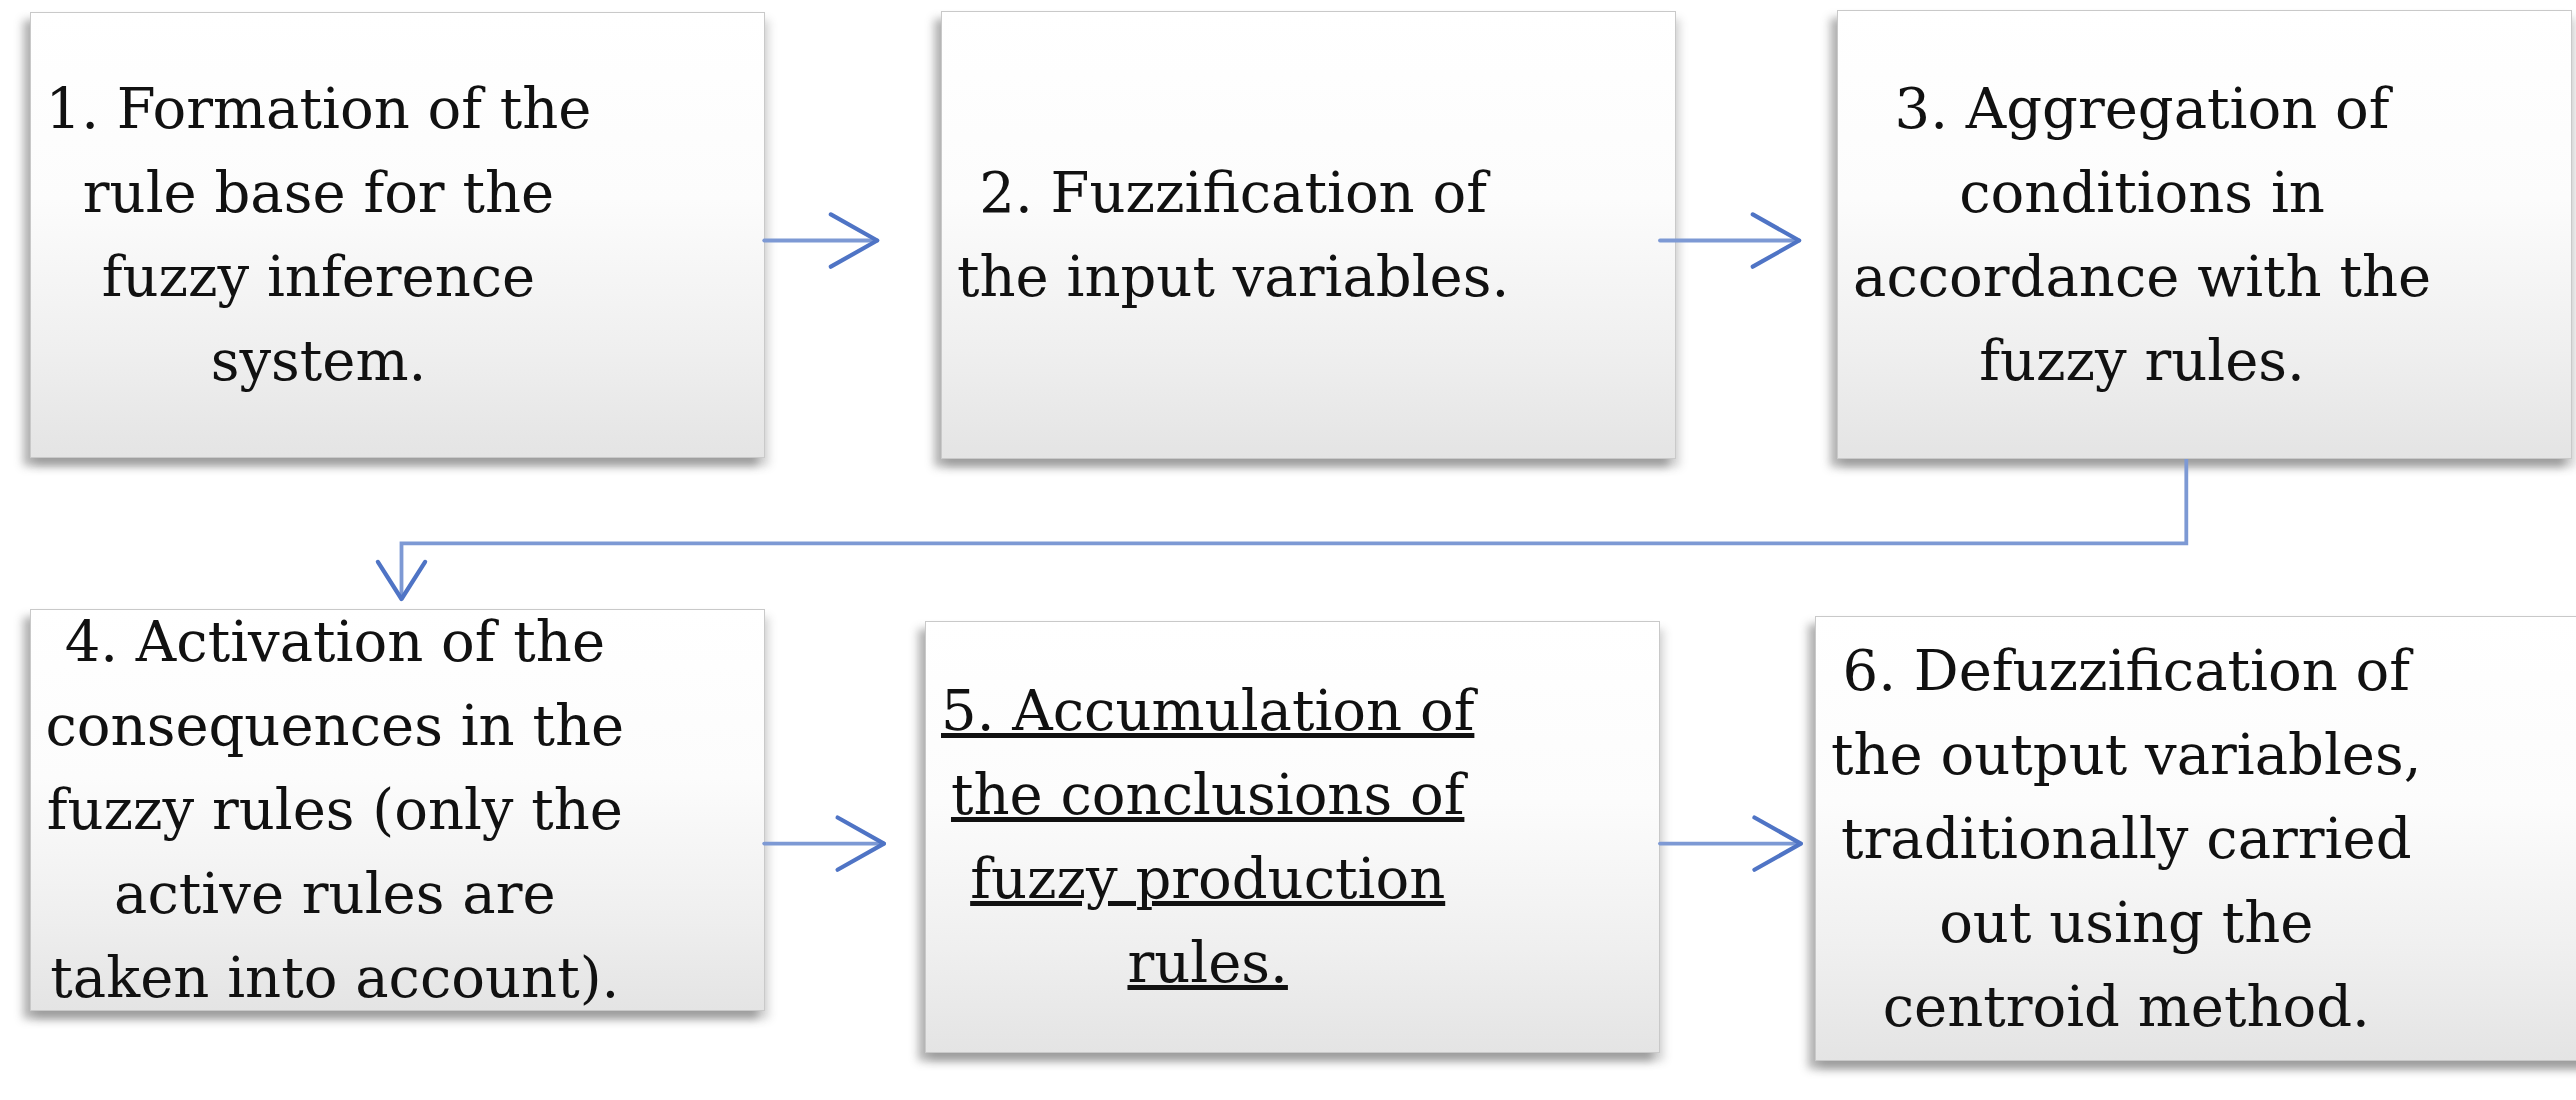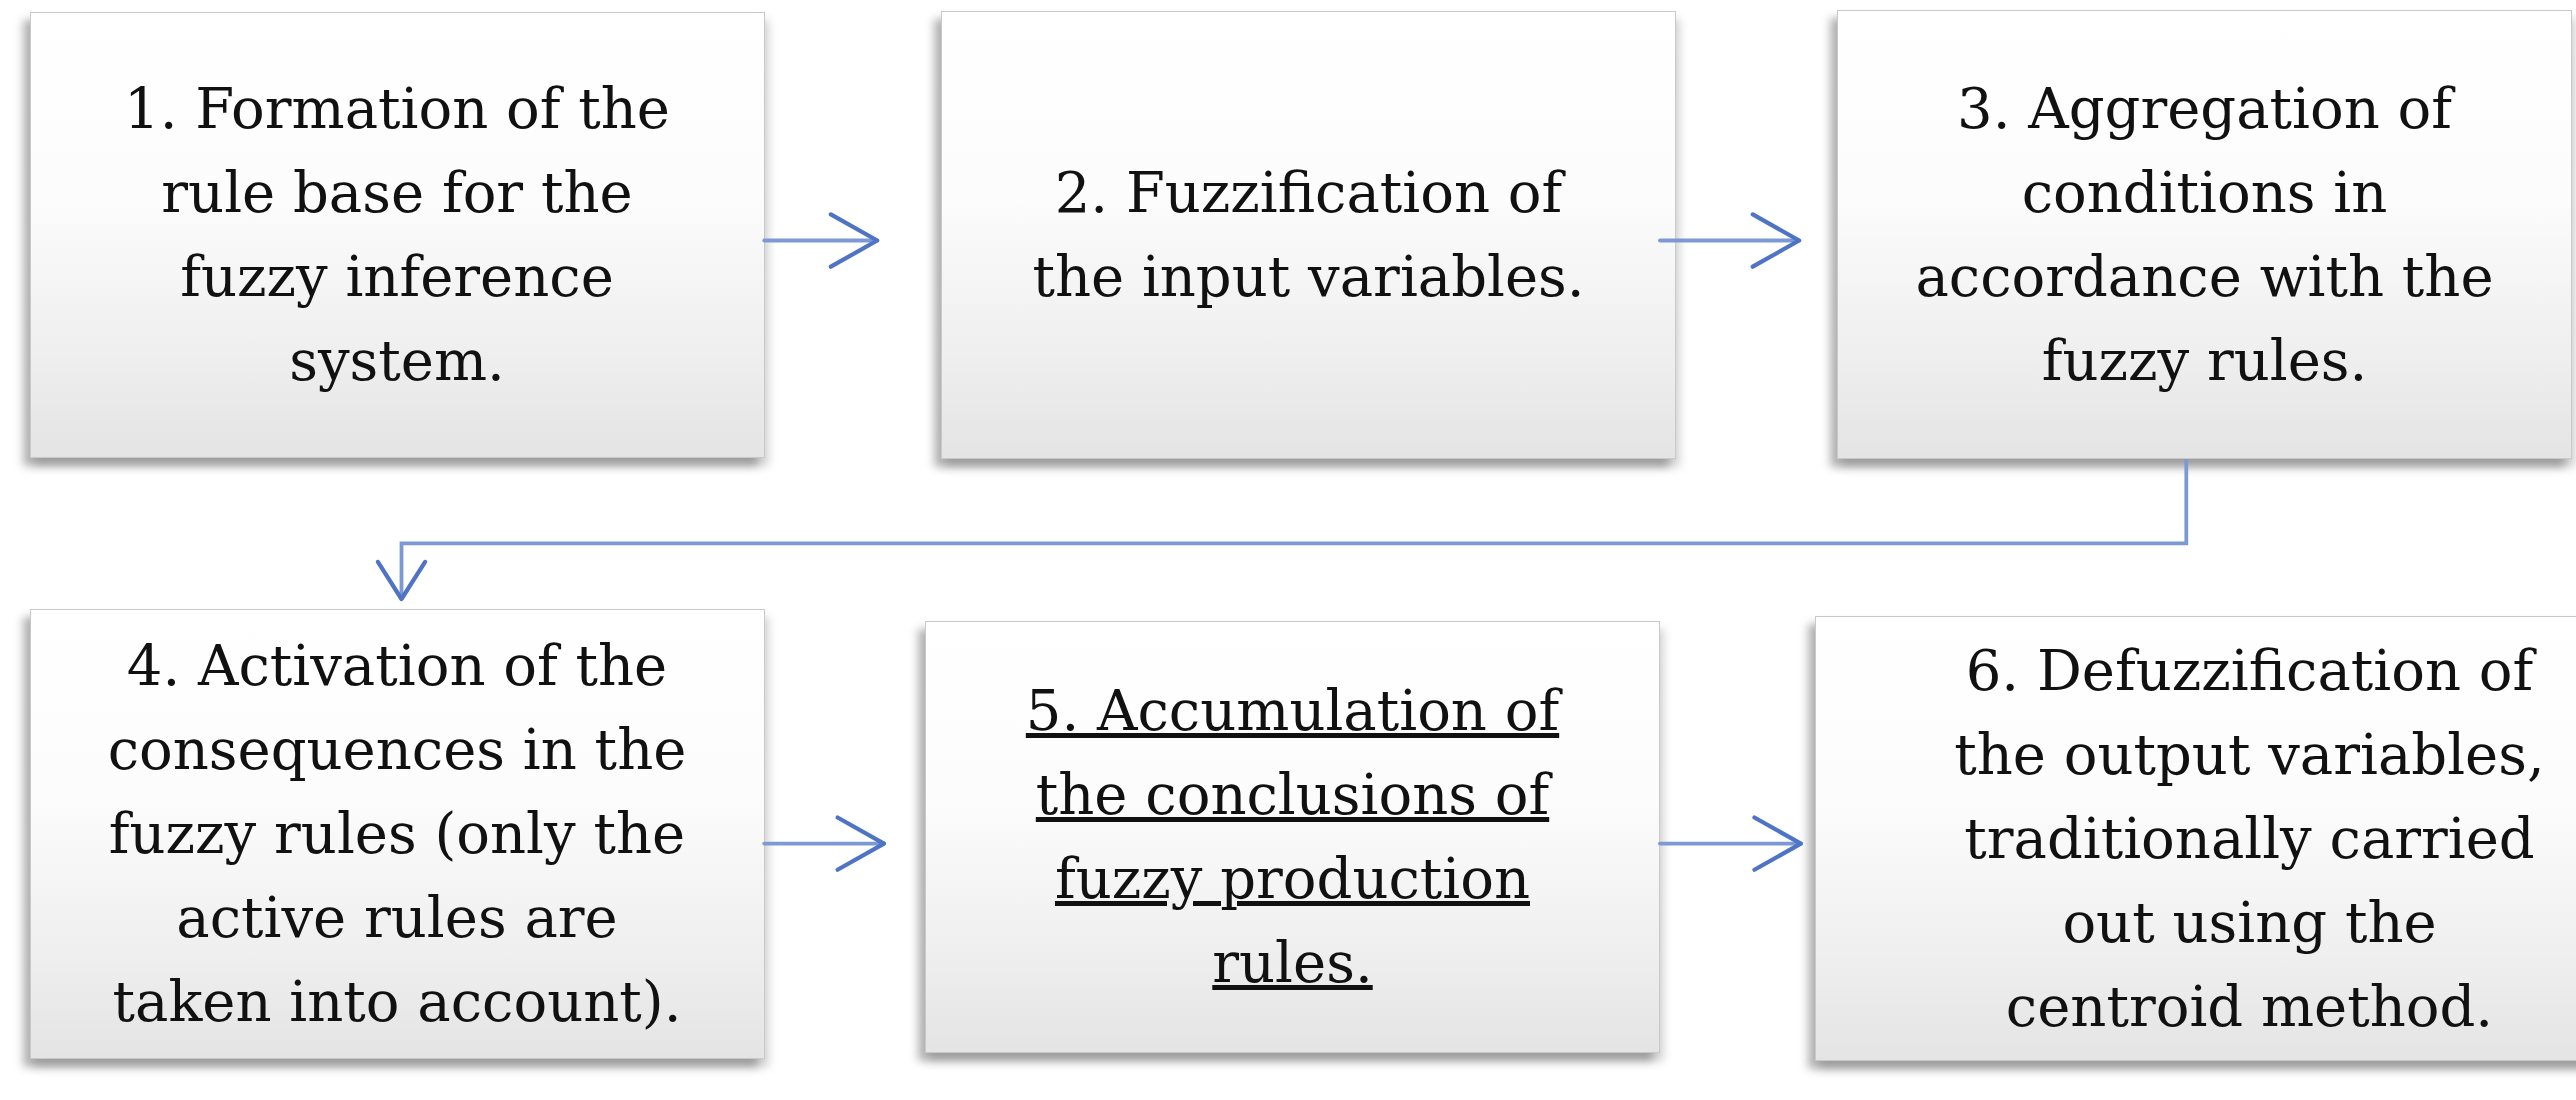--- a/index.html
+++ b/index.html
@@ -17,34 +17,34 @@
   }
   .box {
     position: absolute;
     box-sizing: border-box;
     border: 1.7px solid #C9C9C9;
     background: linear-gradient(180deg, #FFFFFF 0%, #FCFCFC 42%, #EFEFEF 76%, #E4E4E4 100%);
     box-shadow: -6.7px 8.4px 8.4px rgba(70,70,70,0.40),
                  4.2px 8.4px 8.4px rgba(70,70,70,0.22);
     display: flex;
     align-items: center;
-    justify-content: center;
+    justify-content: flex-start;
     text-align: center;
     color: #111111;
     font-size: 56px;
     line-height: 84px;
     padding: 0 15px;
   }
   .box span {
     white-space: pre-line;
   }
   #b1 { left: 29.5px;   top: 11.8px;  width: 735px; height: 446px; }
   #b2 { left: 925px; top: 11px;  width: 735px; height: 448px; margin-left: 16px; }
   #b3 { left: 1819px; top: 10px;  width: 735px; height: 449px; margin-left: 18px; }
-  #b4 { left: 29.5px;   top: 609px; width: 735px; height: 450px; }
+  #b4 { left: 29.5px;   top: 609px; width: 735px; height: 402px; }
   #b5 { left: 925px; top: 621px; width: 735px; height: 432px; text-decoration: underline; }
   #b6 { left: 1815px; top: 616px; width: 869px; height: 445px; }
   #connector-layer {
     position: absolute;
     left: 0; top: 0;
     width: 2576px;
     height: 1101px;
     pointer-events: none;
   }
 </style>

